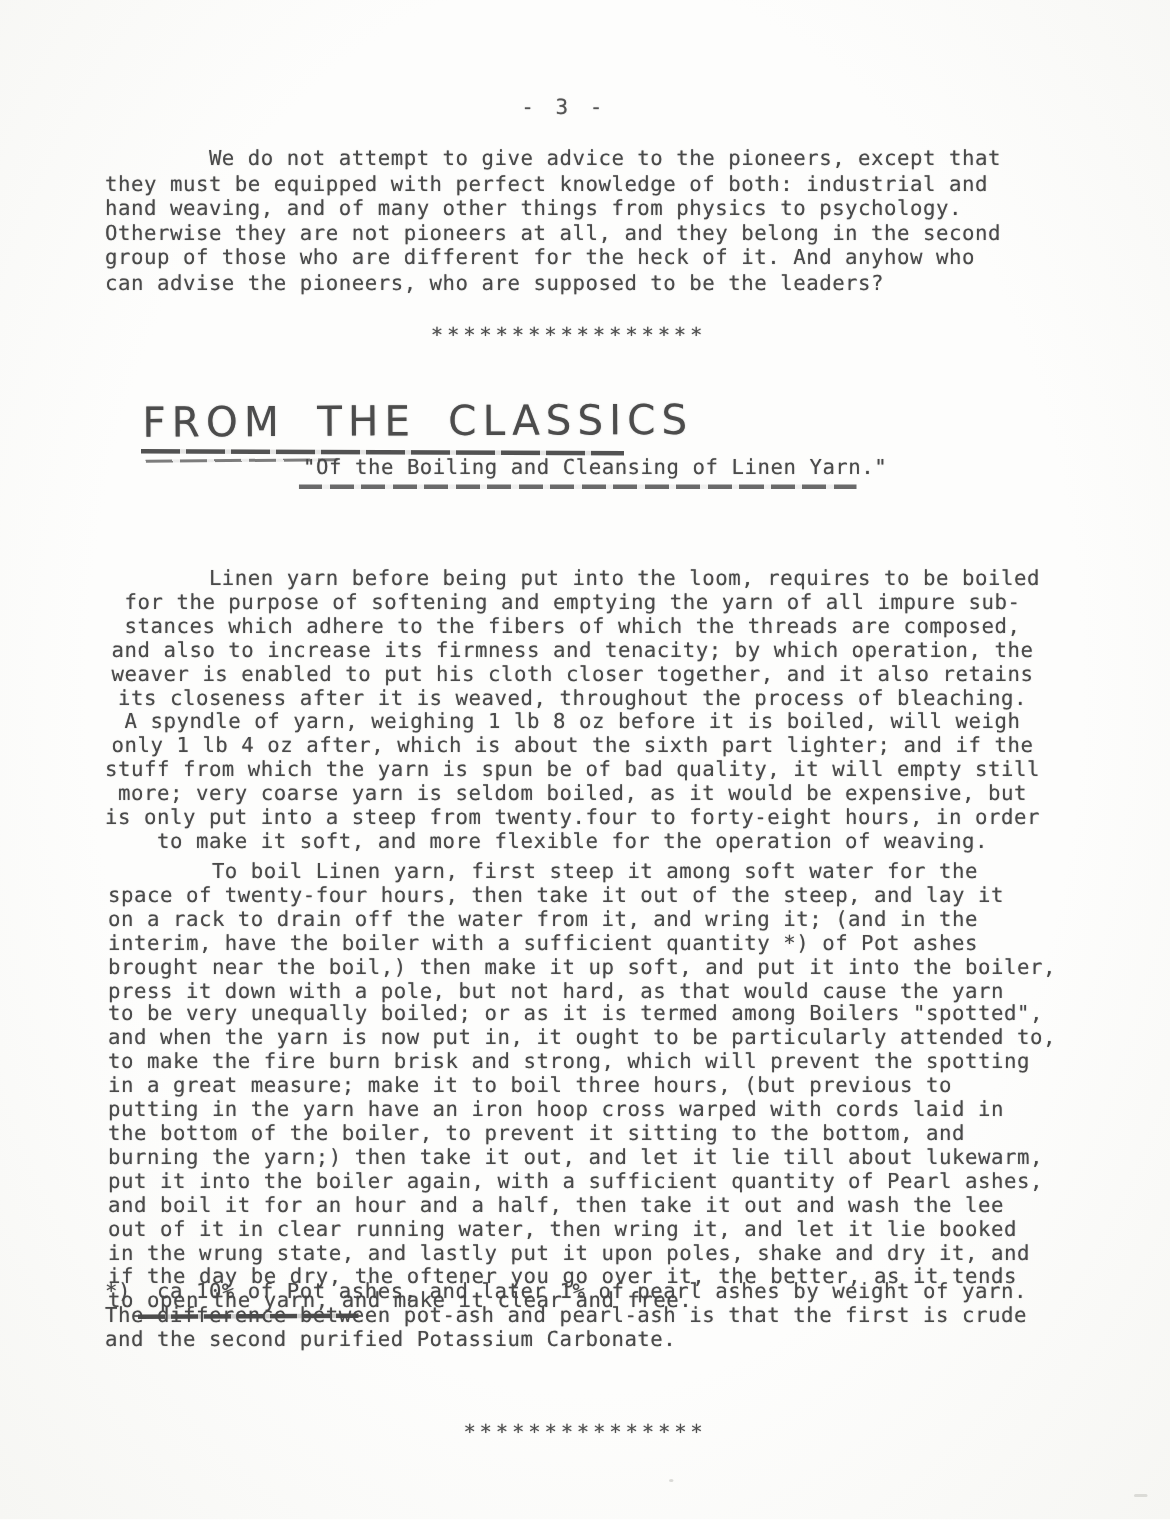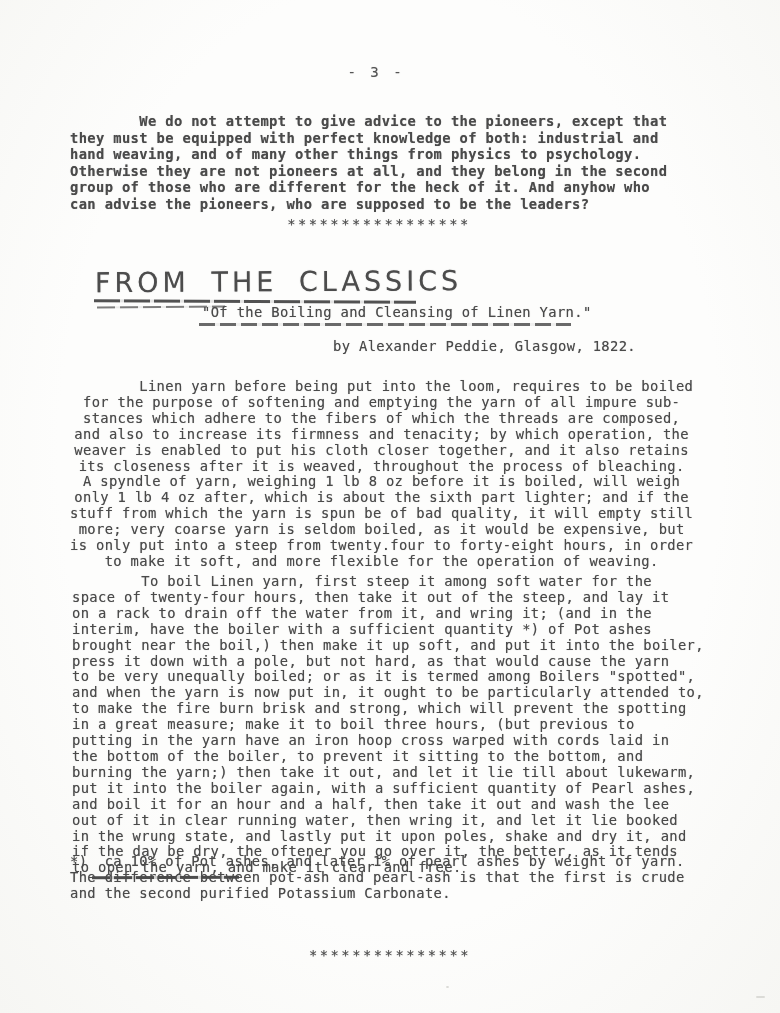--- a/index.html
+++ b/index.html
@@ -25,21 +25,21 @@
   .pagenum {
     position: absolute;
     top: 64px; left: 0; width: 780px;
     text-align: center;
     font: 14px "DejaVu Sans Mono", monospace;
     letter-spacing: 3px;
     color: #555;
     text-shadow: 0 0 0.7px rgba(70,70,70,0.5);
     transform: translateX(-14px);
   }
-  .intro { left: 70px; top: 113px; line-height: 16.6px; font-weight: bold; }
+  .intro { left: 70px; top: 98px; line-height: 16.6px; }
   .sep { left: 0; width: 780px; text-align: center; letter-spacing: 2.5px; color: #4e4e4e; }
   .sep-top { top: 217px; transform: translateX(-11px); }
   .sep-bottom { top: 948px; }
   .heading {
     position: absolute;
     left: 95px; top: 266px;
     font-family: "DejaVu Sans", sans-serif;
     font-size: 27px;
     font-weight: 400;
     letter-spacing: 4px;
@@ -100,21 +100,20 @@
 
   <div class="mono sep sep-top">*****************</div>
 
   <div class="heading">FROM THE CLASSICS</div>
   <div class="heading-underline"></div>
   <div class="heading-underline2"></div>
 
   <div class="mono subtitle">"Of the Boiling and Cleansing of Linen Yarn."</div>
   <div class="subtitle-underline"></div>
 
-  <div class="mono byline">by Alexander Peddie, Glasgow, 1822.</div>
 
   <div class="mono body1">        Linen yarn before being put into the loom, requires to be boiled
 for the purpose of softening and emptying the yarn of all impure sub-
 stances which adhere to the fibers of which the threads are composed,
 and also to increase its firmness and tenacity; by which operation, the
 weaver is enabled to put his cloth closer together, and it also retains
 its closeness after it is weaved, throughout the process of bleaching.
 A spyndle of yarn, weighing 1 lb 8 oz before it is boiled, will weigh
 only 1 lb 4 oz after, which is about the sixth part lighter; and if the
 stuff from which the yarn is spun be of bad quality, it will empty still

